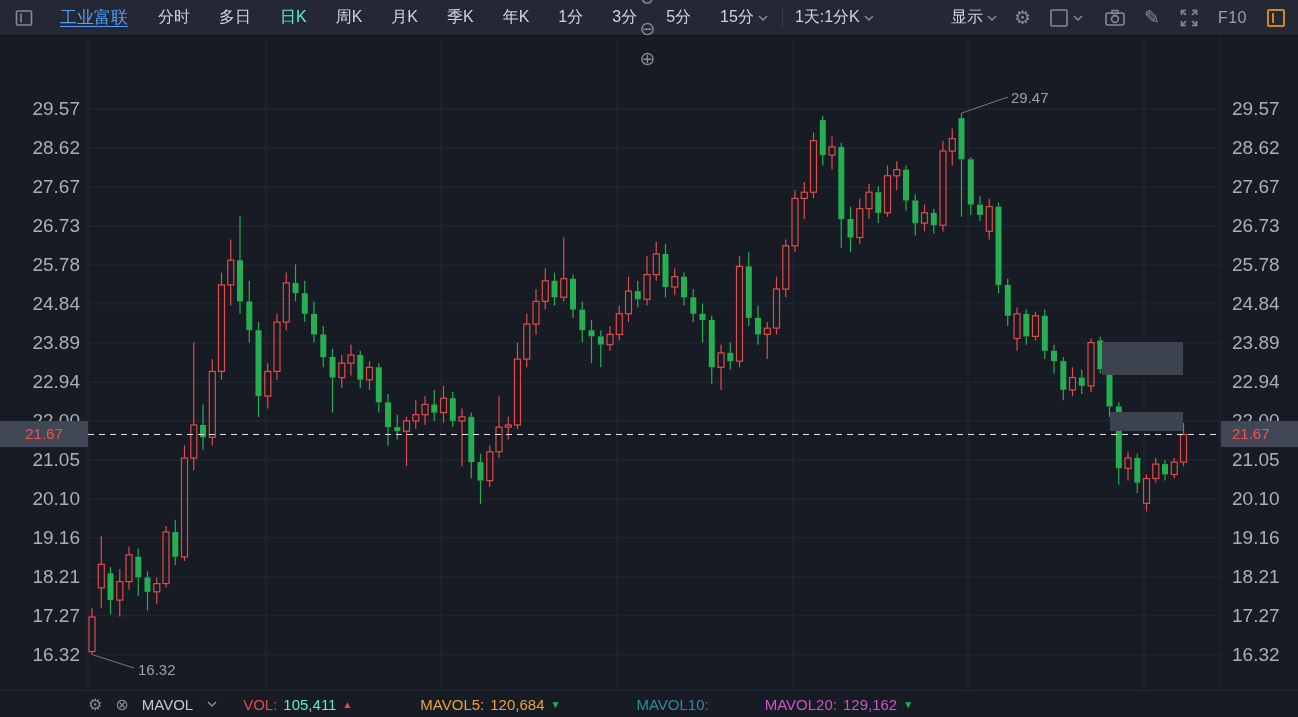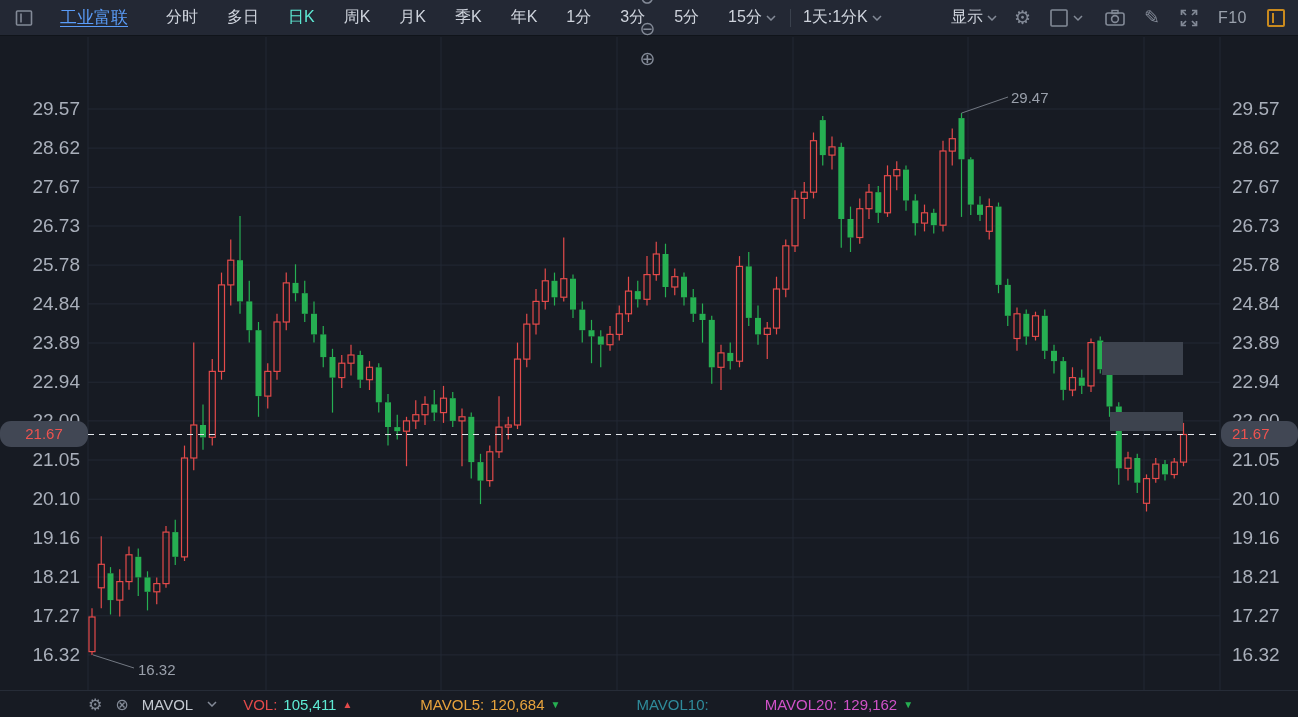--- a/index.html
+++ b/index.html
@@ -8,38 +8,38 @@
   #app { position:relative; width:1298px; height:545px; background:#171b23; }
 
   
   .toolbar { position:absolute; top:0; left:0; width:1298px; height:36px;
     background:#232834; display:flex; align-items:center; padding:0 10px 0 12px;
     border-bottom:1px solid #10141a; }
   .tool-icon { display:inline-flex; align-items:center; justify-content:center;
     width:24px; height:24px; color:#838a97; cursor:pointer; flex:none; }
   .title { color:#5a9cf8; font-size:17px; text-decoration:underline;
     text-underline-offset:3px; margin-left:24px; cursor:pointer; white-space:nowrap; }
-  .tabs { display:flex; gap:29px; margin-left:38px; align-items:flex-start; }
+  .tabs { display:flex; gap:29px; margin-left:30px; align-items:flex-start; }
   .tab { color:#ced3dc; font-size:16px; cursor:pointer; white-space:nowrap;
     display:inline-flex; align-items:center; gap:4px; background:none; border:none; }
   .tab.active { color:#5eead4; }
   .chev { width:10px; height:6px; flex:none; }
   .tb-divider { width:1px; height:18px; background:#3a414d; margin:0 12px 0 14px; }
   .right-group { margin-left:auto; display:flex; align-items:center; gap:17px; }
   .f10 { color:#9aa1ac; font-size:16px; letter-spacing:0.5px; cursor:pointer; }
   .uni-icon { font-size:19px; line-height:1; color:#838a97; cursor:pointer; }
 
   
   #plot-svg { position:absolute; top:0; left:0; z-index:1; }
   .axis-label { position:absolute; font-size:19px; color:#a9afba; z-index:2;
     line-height:18px; }
   .axis-left { width:80px; text-align:right; }
   .axis-right { left:1232px; text-align:left; }
   .price-badge { position:absolute; height:26px; background:#414754; color:#ef5350;
-    font-size:15px; line-height:26px; z-index:3;border-radius:11px; }
+    font-size:15px; line-height:26px; z-index:3; }
   .badge-left { left:0; width:88px; text-align:center; }
   .badge-right { left:1221px; width:77px; text-align:left; padding-left:11px; }
   .annot { position:absolute; font-size:15px; color:#9aa0ab; z-index:2; white-space:nowrap; }
   .adjust-row { position:absolute; top:44px; left:0; width:1298px; height:24px;
     display:flex; align-items:center; justify-content:flex-end; gap:11px;
     padding-right:3px; z-index:4;flex-direction:column; }
   .adjust-label { color:#5a9cf8; font-size:16px; cursor:pointer; margin-right:8px; }
 
   
   .indicator-bar { position:absolute; top:690px; left:0; width:1298px; height:27px;

